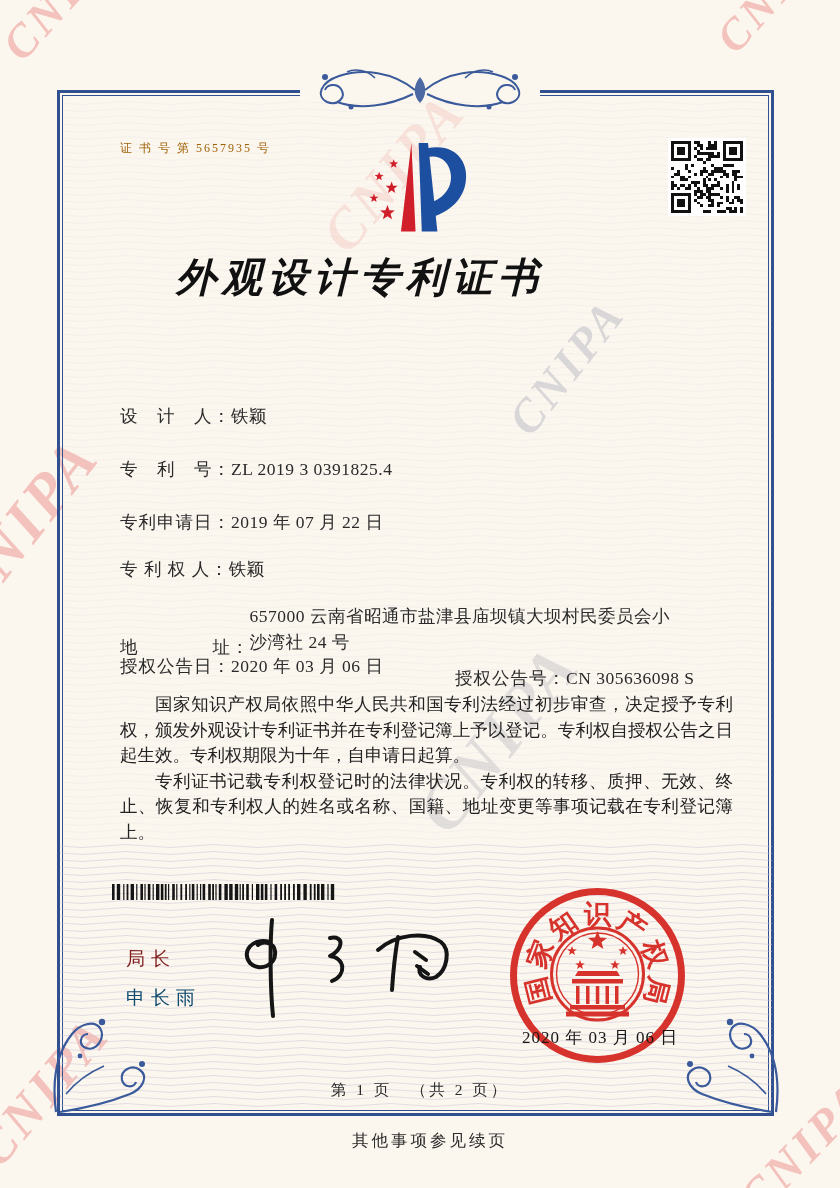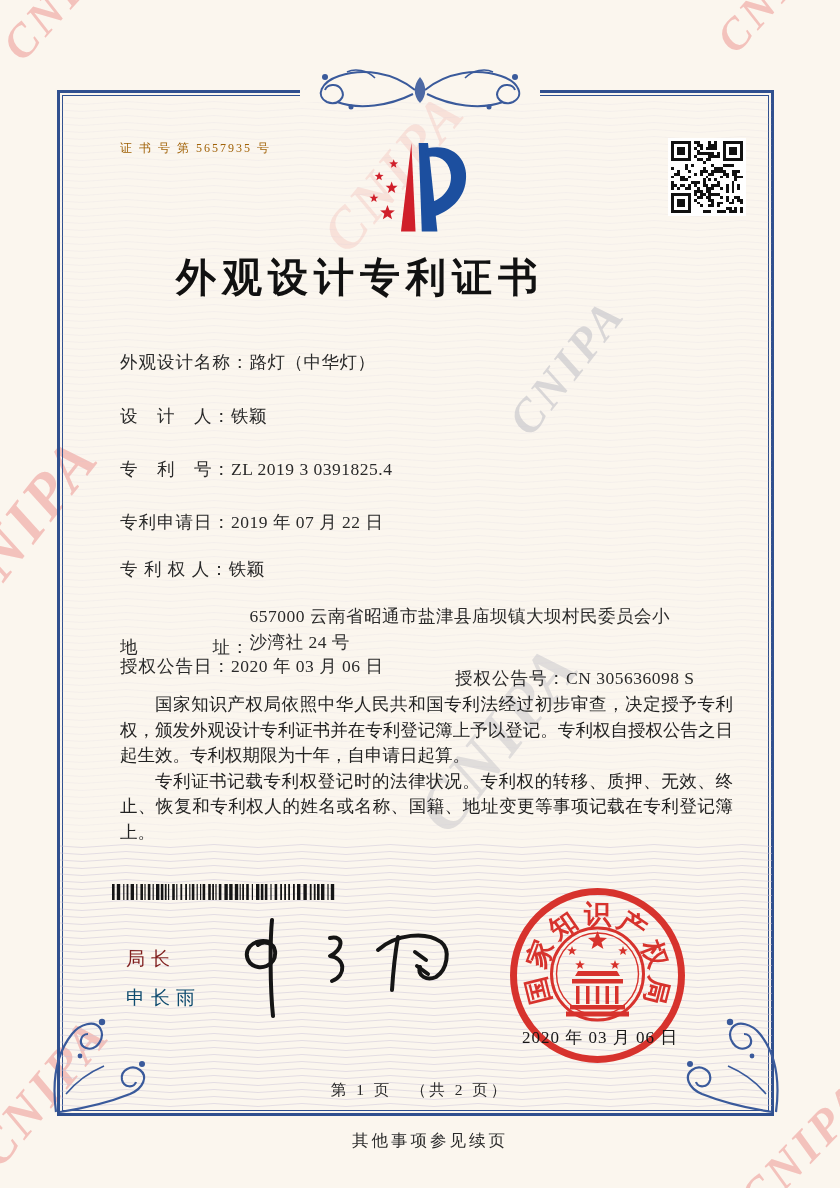--- a/index.html
+++ b/index.html
@@ -16,21 +16,21 @@
   .frame{position:absolute;left:57px;top:90px;width:711px;height:1020px;
          border:3px solid #30508f;z-index:2;}
   .frame::after{content:'';position:absolute;inset:2px;border:1px solid #30508f;}
 
   .decor{position:absolute;z-index:3;}
   .content{position:absolute;inset:0;z-index:4;}
   .content > div{position:absolute;}
 
   .cert-no{left:120px;top:140px;font-size:12px;letter-spacing:2px;color:#a16207;}
   .title{left:0;top:250px;width:720px;text-align:center;font-size:40px;font-weight:bold;
-         letter-spacing:6px;color:#111;}
+         letter-spacing:6px;color:#111;font-style:italic;}
 
   .frow{left:120px;font-size:17.5px;color:#2a2a2a;}
   .flabel{display:inline-block;letter-spacing:1px;}
   .fvalue{letter-spacing:.5px;}
   .fvalue.wrap{display:inline-block;width:425px;vertical-align:top;line-height:26px;}
   .fpair2{position:absolute;left:335px;top:12px;white-space:nowrap;}
 
   .bodytext{left:120px;top:692px;width:613px;font-size:17.5px;line-height:25.5px;
             color:#222;text-align:justify;}
   .bodytext p{margin:0;text-indent:2em;}
@@ -296,23 +296,20 @@
           <rect x="19" y="1" width="5" height="5" fill="#fff"></rect>
           <rect x="20" y="2" width="3" height="3" fill="#111"></rect>
           <rect x="0" y="18" width="7" height="7" fill="#111"></rect>
           <rect x="1" y="19" width="5" height="5" fill="#fff"></rect>
           <rect x="2" y="20" width="3" height="3" fill="#111"></rect>
         </svg>
     </div>
 
     <div class="title">外观设计专利证书</div>
 
-    <div class="frow" style="top:350px;">
-      <span class="flabel">外观设计名称：</span><span class="fvalue">路灯（中华灯）</span>
-    </div>
     <div class="frow" style="top:404px;">
       <span class="flabel">设　计　人：</span><span class="fvalue">铁颖</span>
     </div>
     <div class="frow" style="top:457px;">
       <span class="flabel">专　利　号：</span><span class="fvalue">ZL 2019 3 0391825.4</span>
     </div>
     <div class="frow" style="top:510px;">
       <span class="flabel">专利申请日：</span><span class="fvalue">2019 年 07 月 22 日</span>
     </div>
     <div class="frow" style="top:557px;">

